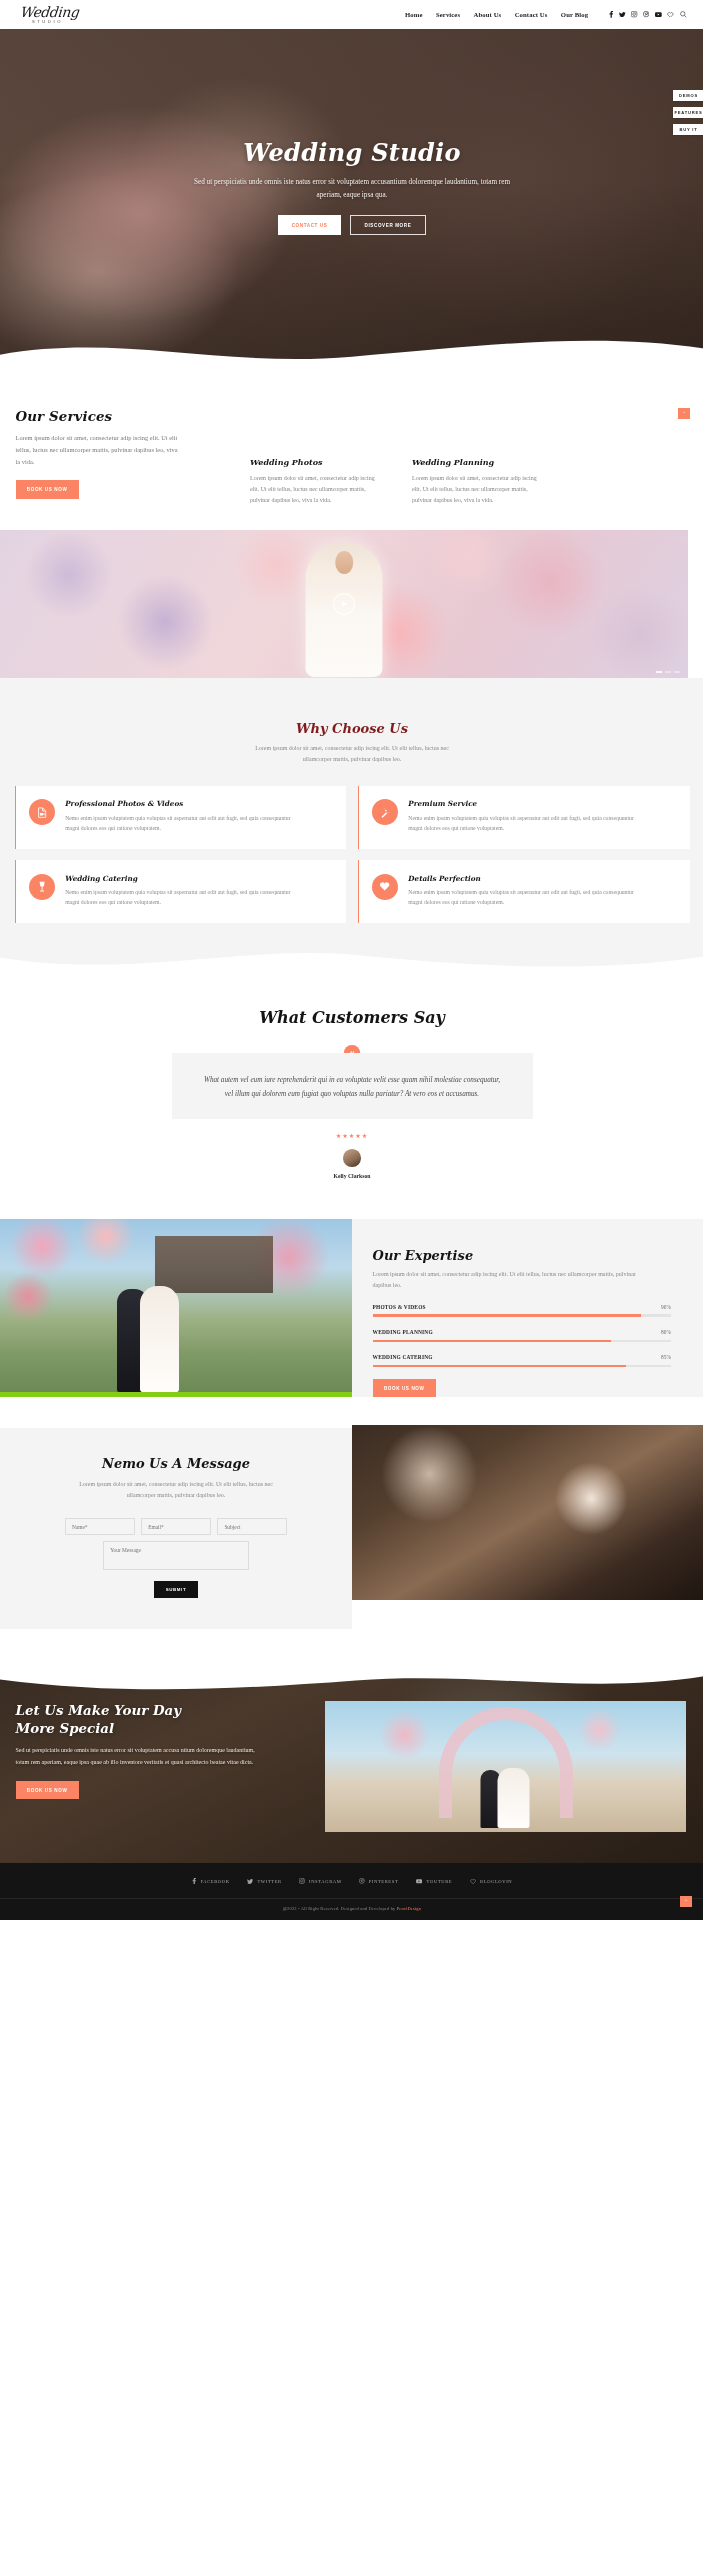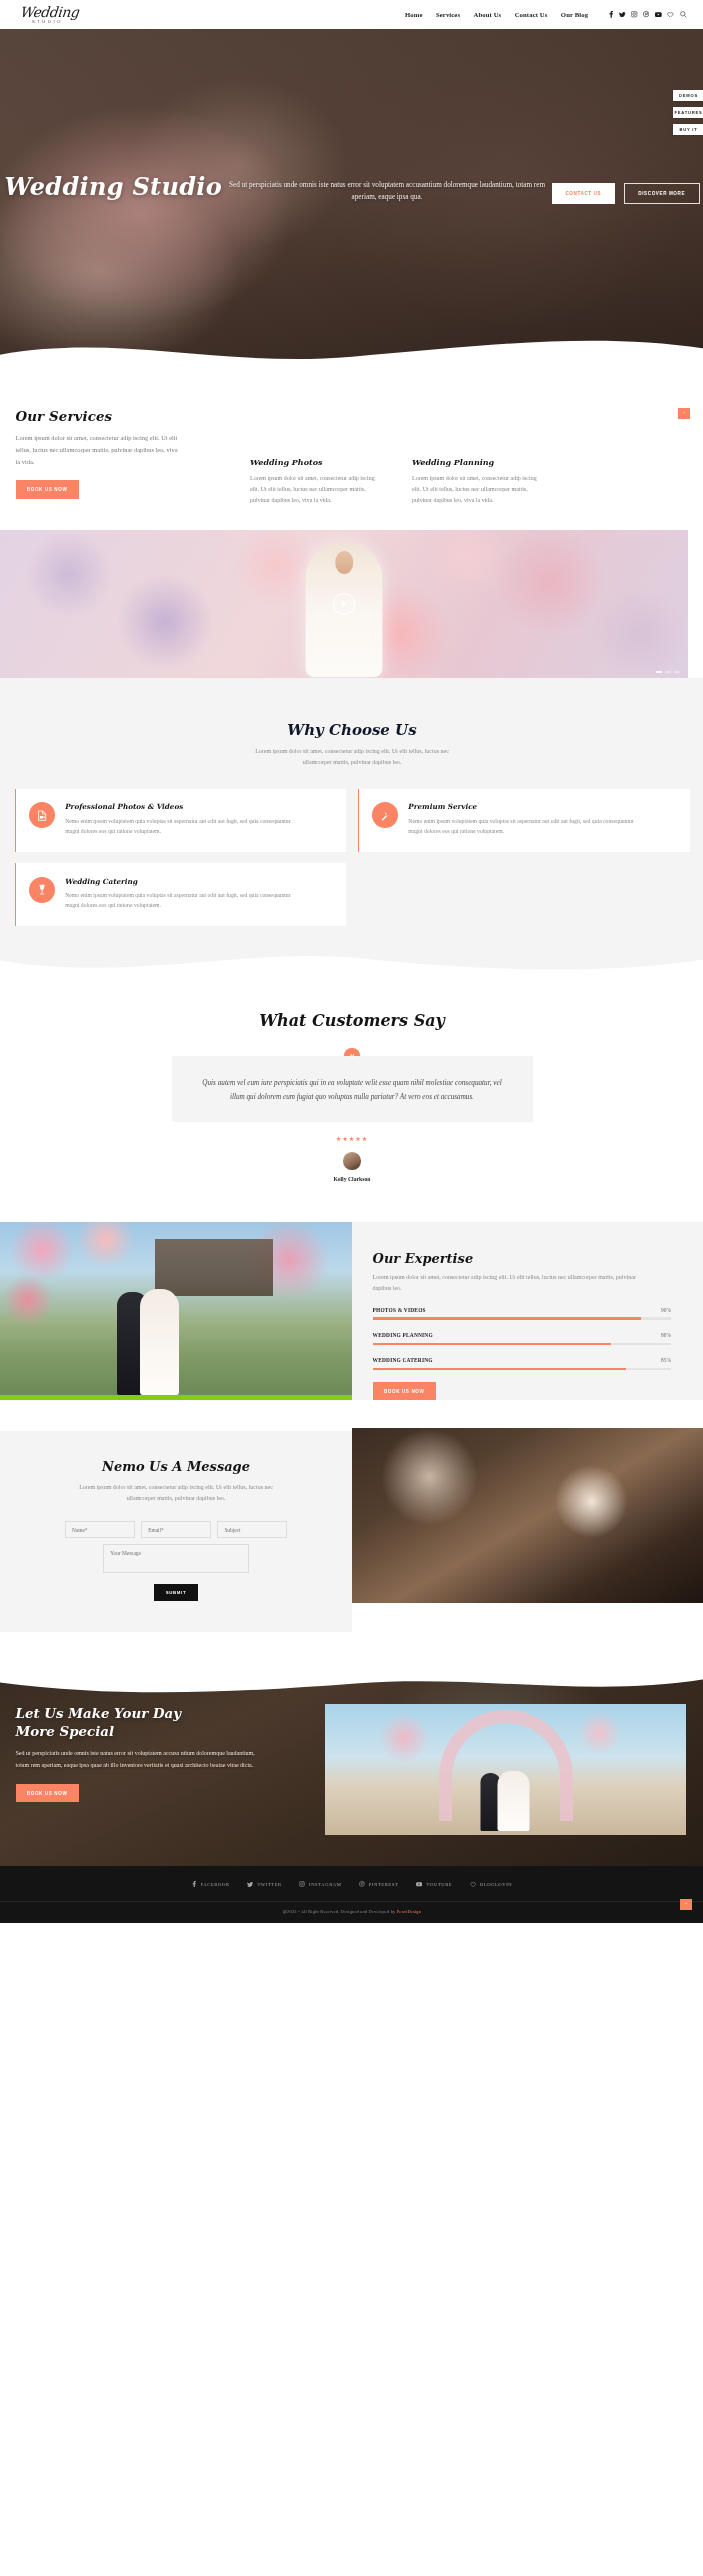--- a/index.html
+++ b/index.html
@@ -51,21 +51,21 @@
       radial-gradient(ellipse 196px 134px at 14% 72%, rgba(248,210,195,.9), rgba(200,150,130,0) 72%),
       radial-gradient(ellipse 155px 124px at 34% 40%, rgba(225,185,170,.55), rgba(160,120,100,0) 70%),
       radial-gradient(ellipse 258px 216px at 72% 40%, rgba(110,84,74,.75), rgba(60,42,36,0) 75%),
       linear-gradient(160deg,#7d6357 0%,#6e5549 30%,#594338 62%,#3f2f27 100%);
   }
   .hero::after {
     content:""; position:absolute; inset:0;
     background:linear-gradient(180deg, rgba(35,25,20,.42) 0%, rgba(45,32,26,.30) 45%, rgba(30,22,18,.45) 100%);
   }
   .hero-inner {
-    position:relative; z-index:5; height:100%; display:flex; flex-direction:row;
+    position:relative; z-index:5; height:100%; display:flex; flex-direction:column;
     align-items:center; justify-content:center; padding-bottom:21.6px;
   }
   .hero h1 {
     font-family:"DejaVu Serif", serif; font-style:italic; font-weight:700;
     font-size:24px; color:#fff; letter-spacing:0.3px; text-shadow:0 1px 5.2px rgba(0,0,0,.35);
   }
   .hero p {
     margin-top:9.3px; max-width:330px; text-align:center; color:#f4efec;
     font-family:"Liberation Serif", serif; font-size:7.2px; line-height:1.75;
     text-shadow:0 0.5px 3.1px rgba(0,0,0,.4);
@@ -150,21 +150,21 @@
     border-bottom:3.6px solid transparent; margin-left:1.5px;
   }
   .video-dots { position:absolute; right:8.2px; bottom:5.2px; display:flex; gap:2.6px; }
   .video-dots i { width:6.2px;height:1.5px;background:rgba(255,255,255,.85); display:block; }
   .video-dots i.off { background:rgba(255,255,255,.4); }
 
   
   .why { background:#f4f4f4; padding:43px 0 49px; position:relative; }
   .why .center { text-align:center; }
   .why h2 {
-    font-family:"DejaVu Serif", serif; font-style:italic; font-weight:700; font-size:15px; color:#0f172a;
+    font-family:"DejaVu Serif", serif; font-style:italic; font-weight:700; font-size:13px; color:#7f1d1d;
   }
   .why .lead {
     font-family:"Liberation Serif", serif; font-size:6px; color:#8a8a8a;
     line-height:1.85; margin:7.2px auto 0; max-width:216px;
   }
   .cards {
     display:grid; grid-template-columns:1fr 1fr; gap:11.3px;
     width:675px; margin:20.6px auto 0;
   }
   .card {
@@ -516,32 +516,43 @@
               <rect x="7.2" y="11.5" width="1.6" height="7.2" fill="#fff"></rect>
               <rect x="4" y="18.6" width="8" height="1.8" fill="#fff"></rect>
             </svg>
         </div>
         <div>
           <h4>Wedding Catering</h4>
           <p>Nemo enim ipsam voluptatem quia voluptas sit aspernatur aut odit aut fugit, sed quia consequuntur magni dolores eos qui ratione voluptatem.</p>
         </div>
       </div>
 
+      <div class="card">
+        <div class="card-icon">
+          <svg width="11.3" height="10.3" viewBox="0 0 22 20">
+              <path fill="#fff" d="M11 18.6 2.8 10.4A4.8 4.8 0 0 1 11 5a4.8 4.8 0 0 1 8.2 5.4z"></path>
+            </svg>
+        </div>
+        <div>
+          <h4>Details Perfection</h4>
+          <p>Nemo enim ipsam voluptatem quia voluptas sit aspernatur aut odit aut fugit, sed quia consequuntur magni dolores eos qui ratione voluptatem.</p>
+        </div>
+      </div>
 
     </div>
     <svg class="wave-why" viewBox="0 0 1366 60" preserveAspectRatio="none" height="31">
       <path d="M0,30 C250,72 470,4 700,26 C930,48 1150,60 1366,28 L1366,60 L0,60 Z" fill="#ffffff"></path>
     </svg>
   </section>
 
   <section class="testi">
     <h2>What Customers Say</h2>
     <div class="quote-badge">“</div>
     <div class="quote-box">
-      <p>Quis autem vel eum iure perspiciatis qui in ea voluptate velit esse quam nihil molestiae consequatur, vel illum qui dolorem eum fugiat quo voluptas nulla pariatur? At vero eos et accusamus.</p>
+      <p>What autem vel eum iure reprehenderit qui in ea voluptate velit esse quam nihil molestiae consequatur, vel illum qui dolorem eum fugiat quo voluptas nulla pariatur? At vero eos et accusamus.</p>
     </div>
     <div class="stars">★★★★★</div>
     <div class="avatar"></div>
     <div class="author">Kelly Clarkson</div>
   </section>
 
   <section class="expertise">
     <div class="exp-photo">
       <div class="exp-house"></div>
       <div class="exp-couple">

